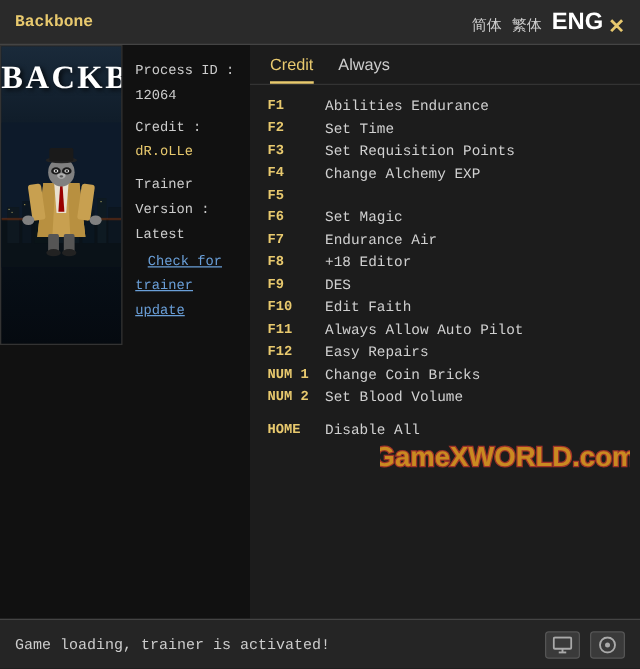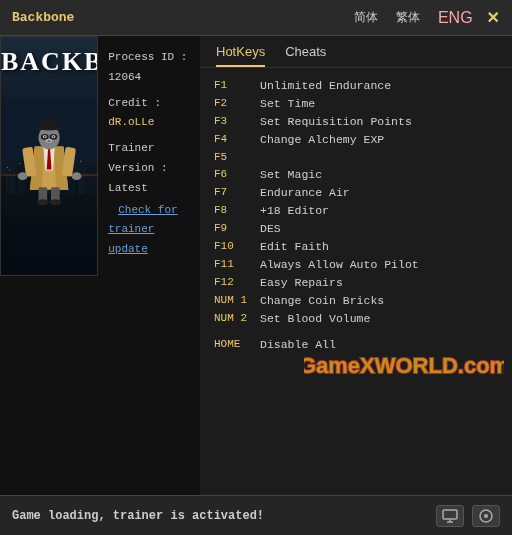--- a/index.html
+++ b/index.html
@@ -22,35 +22,34 @@
       padding: 0 12px;
       border-bottom: 1px solid #444;
     }
     #title-text {
       color: #e8c96e;
       font-size: 13px;
       font-weight: bold;
     }
     #lang-controls {
       display: flex;
-      align-items: center;
-      gap: 10px;
+      align-items: flex-end;
     }
     .lang-btn {
       color: #ccc;
       font-size: 12px;
       cursor: pointer;
       background: none;
       border: none;
       padding: 2px 4px;
     }
     .lang-btn.active {
-      color: #fca5a5;
-      font-weight: normal;
-      font-size: 16px;
+      color: #ffffff;
+      font-weight: bold;
+      font-size: 19px;
     }
     #close-btn {
       color: #e8c96e;
       font-size: 16px;
       font-weight: bold;
       cursor: pointer;
       background: none;
       border: none;
     }
 
@@ -157,21 +156,21 @@
     .hotkey-row {
       display: flex;
       align-items: center;
       padding: 2.5px 0;
       font-size: 11.5px;
     }
     .hotkey-key {
       color: #e8c96e;
       min-width: 46px;
       font-size: 11px;
-      font-weight: normal;
+      font-weight: bold;
     }
     .hotkey-label {
       color: #d0d0d0;
       font-size: 11.5px;
     }
     .hotkey-divider {
       height: 8px;
     }
 
     
@@ -189,21 +188,20 @@
     #bottom-bar {
       width: 100%;
       height: 40px;
       background: #252525;
       border-top: 1px solid #444;
       display: flex;
       align-items: center;
       justify-content: space-between;
       padding: 0 12px;
       position: relative;
-      font-weight: bold;
     }
     #status-text {
       color: #ccc;
       font-size: 12px;
       flex: 1;
     }
     #bottom-icons {
       display: flex;
       gap: 8px;
       align-items: center;
@@ -323,29 +321,29 @@
           <span>Trainer Version : </span><span>Latest</span>
         </div>
         <div style="height:2px"></div>
         <a id="trainer-update" href="#">Check for trainer update</a>
       </div>
     </div>
 
     <div id="right-panel">
 
       <div id="tabs-row">
-        <button class="tab active">HotKeys</button>
-        <button class="tab">Cheats</button>
+        <button class="tab active">Credit</button>
+        <button class="tab">Always</button>
       </div>
 
       <div id="hotkeys-list">
 
       <div class="hotkey-row">
             <span class="hotkey-key">F1</span>
-            <span class="hotkey-label">Unlimited Endurance</span>
+            <span class="hotkey-label">Abilities Endurance</span>
           </div>
           <div class="hotkey-row">
             <span class="hotkey-key">F2</span>
             <span class="hotkey-label">Set Time</span>
           </div>
           <div class="hotkey-row">
             <span class="hotkey-key">F3</span>
             <span class="hotkey-label">Set Requisition Points</span>
           </div>
           <div class="hotkey-row">

